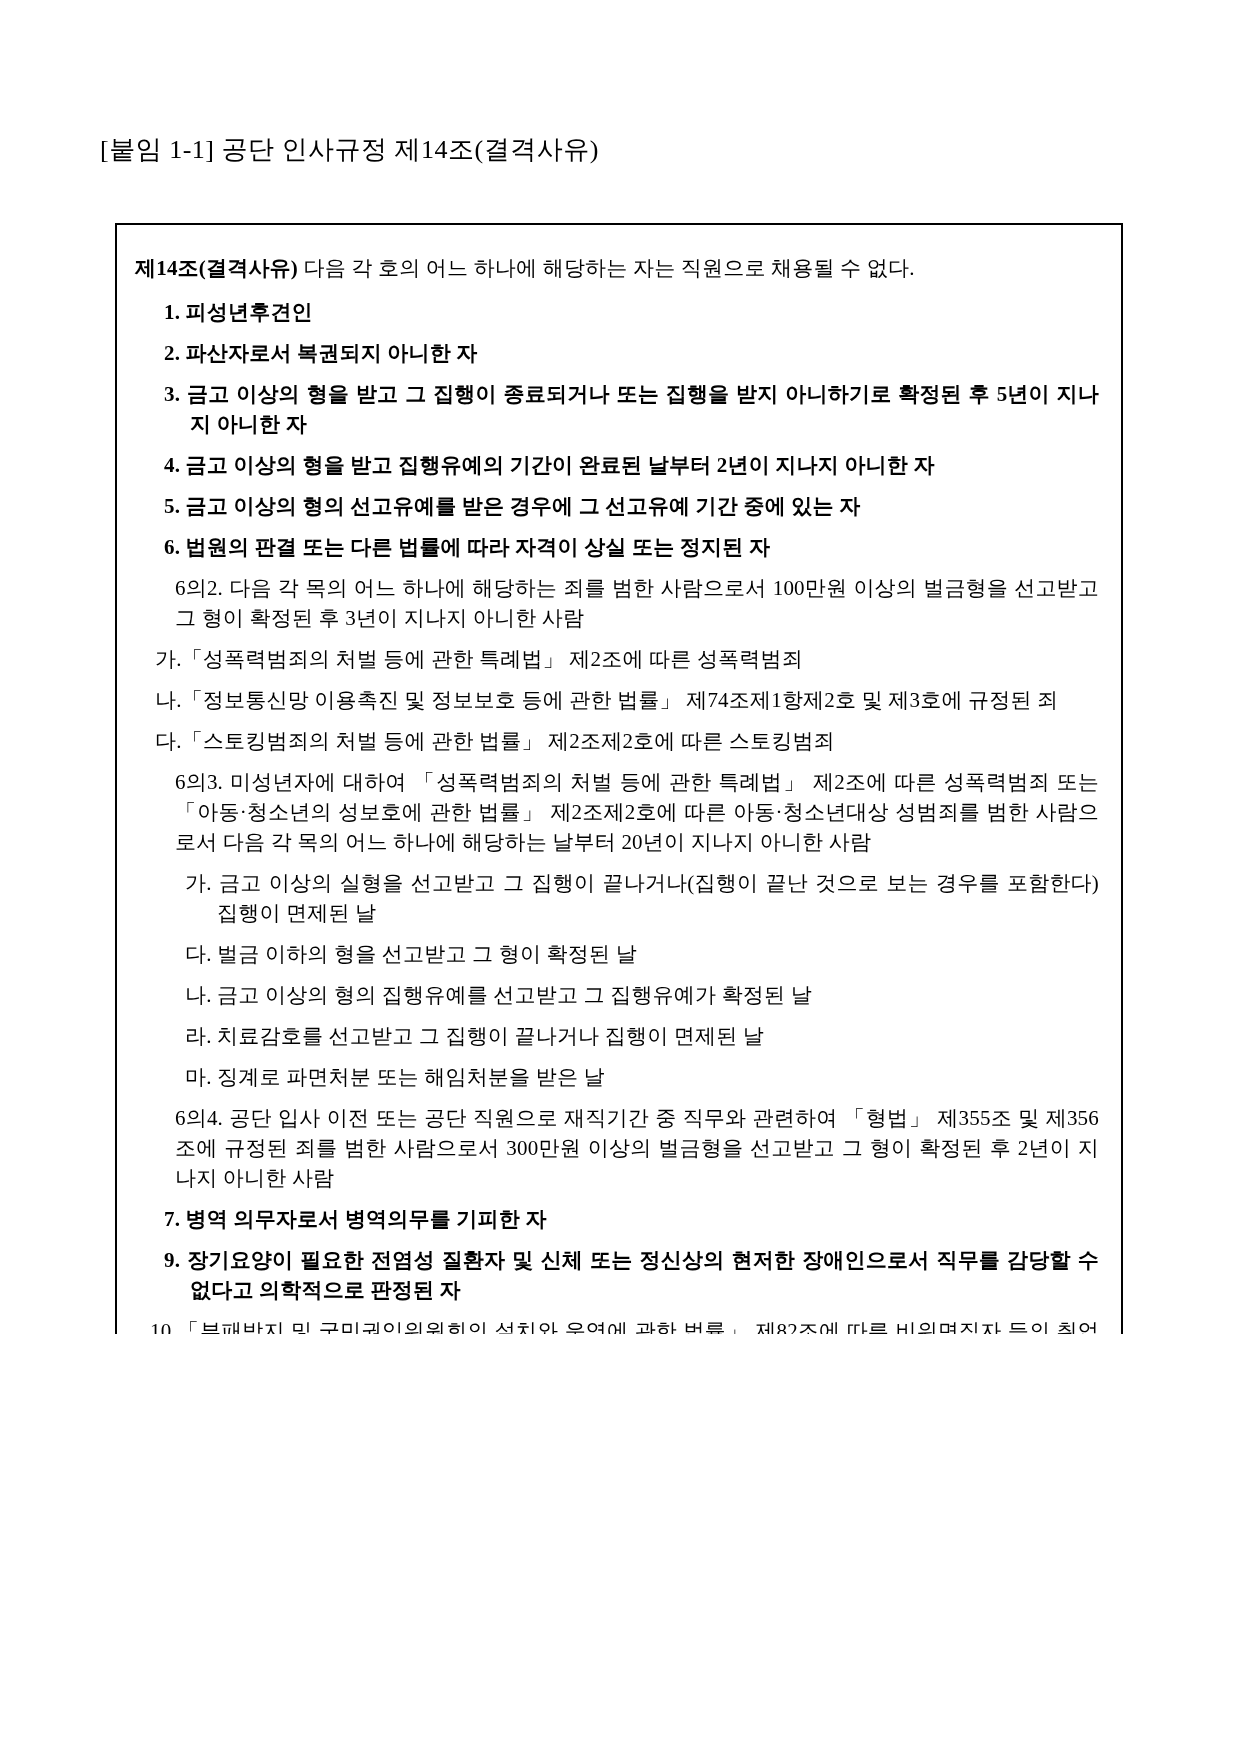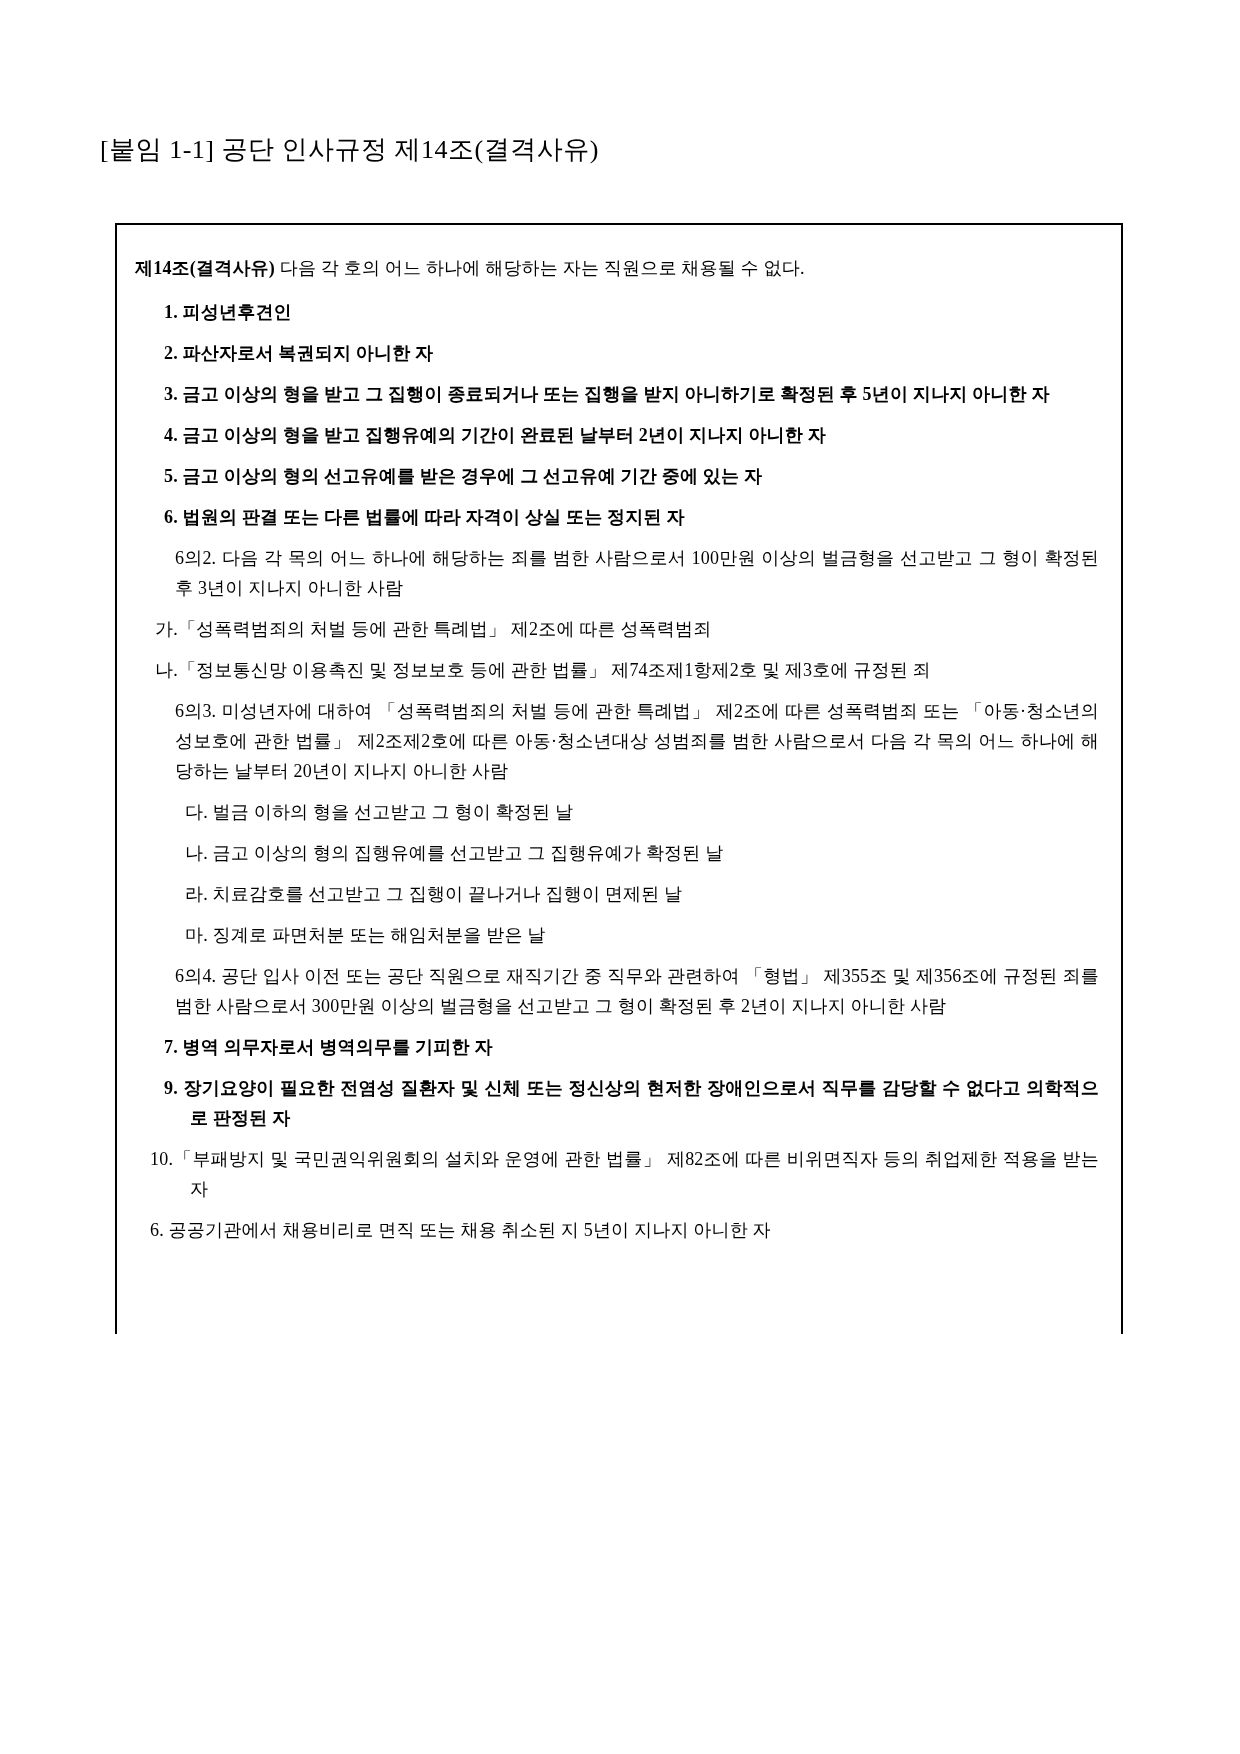--- a/index.html
+++ b/index.html
@@ -30,21 +30,21 @@
     top: 223px;
     width: 1008px;
     height: 1365px;
     border: 2px solid #000000;
     box-sizing: border-box;
     padding: 28px 22px 0 18px;
     overflow: hidden;
   }
   .p {
     margin: 0 0 11px 0;
-    font-size: 18px;
+    font-size: 21px;
     line-height: 30px;
     text-align: justify;
     letter-spacing: 0.2px;
   }
   .p.h {
     margin-bottom: 14px;
     padding-left: 0;
   }
   .p.h strong { font-weight: bold; }
   .p.num   { padding-left: 55px; text-indent: -26px; font-weight: bold; }
@@ -66,21 +66,23 @@
 
     <p class="p num">1. 피성년후견인</p>
     <p class="p num">2. 파산자로서 복권되지 아니한 자</p>
     <p class="p num">3. 금고 이상의 형을 받고 그 집행이 종료되거나 또는 집행을 받지 아니하기로 확정된 후 5년이 지나지 아니한 자</p>
     <p class="p num">4. 금고 이상의 형을 받고 집행유예의 기간이 완료된 날부터 2년이 지나지 아니한 자</p>
     <p class="p num">5. 금고 이상의 형의 선고유예를 받은 경우에 그 선고유예 기간 중에 있는 자</p>
     <p class="p num">6. 법원의 판결 또는 다른 법률에 따라 자격이 상실 또는 정지된 자</p>
     <p class="p num6">6의2. 다음 각 목의 어느 하나에 해당하는 죄를 범한 사람으로서 100만원 이상의 벌금형을 선고받고 그 형이 확정된 후 3년이 지나지 아니한 사람</p>
     <p class="p suba">가.「성폭력범죄의 처벌 등에 관한 특례법」 제2조에 따른 성폭력범죄</p>
     <p class="p suba">나.「정보통신망 이용촉진 및 정보보호 등에 관한 법률」 제74조제1항제2호 및 제3호에 규정된 죄</p>
+    <p class="p suba">다.「스토킹범죄의 처벌 등에 관한 법률」 제2조제2호에 따른 스토킹범죄</p>
     <p class="p num6">6의3. 미성년자에 대하여 「성폭력범죄의 처벌 등에 관한 특례법」 제2조에 따른 성폭력범죄 또는 「아동·청소년의 성보호에 관한 법률」 제2조제2호에 따른 아동·청소년대상 성범죄를 범한 사람으로서 다음 각 목의 어느 하나에 해당하는 날부터 20년이 지나지 아니한 사람</p>
+    <p class="p subb">가. 금고 이상의 실형을 선고받고 그 집행이 끝나거나(집행이 끝난 것으로 보는 경우를 포함한다) 집행이 면제된 날</p>
     <p class="p subb">다. 벌금 이하의 형을 선고받고 그 형이 확정된 날</p>
     <p class="p subb">나. 금고 이상의 형의 집행유예를 선고받고 그 집행유예가 확정된 날</p>
     <p class="p subb">라. 치료감호를 선고받고 그 집행이 끝나거나 집행이 면제된 날</p>
     <p class="p subb">마. 징계로 파면처분 또는 해임처분을 받은 날</p>
     <p class="p num6">6의4. 공단 입사 이전 또는 공단 직원으로 재직기간 중 직무와 관련하여 「형법」 제355조 및 제356조에 규정된 죄를 범한 사람으로서 300만원 이상의 벌금형을 선고받고 그 형이 확정된 후 2년이 지나지 아니한 사람</p>
     <p class="p num">7. 병역 의무자로서 병역의무를 기피한 자</p>
     <p class="p num">9. 장기요양이 필요한 전염성 질환자 및 신체 또는 정신상의 현저한 장애인으로서 직무를 감당할 수 없다고 의학적으로 판정된 자</p>
     <p class="p num10">10.「부패방지 및 국민권익위원회의 설치와 운영에 관한 법률」 제82조에 따른 비위면직자 등의 취업제한 적용을 받는 자</p>
     <p class="p num10">6. 공공기관에서 채용비리로 면직 또는 채용 취소된 지 5년이 지나지 아니한 자</p>
 

